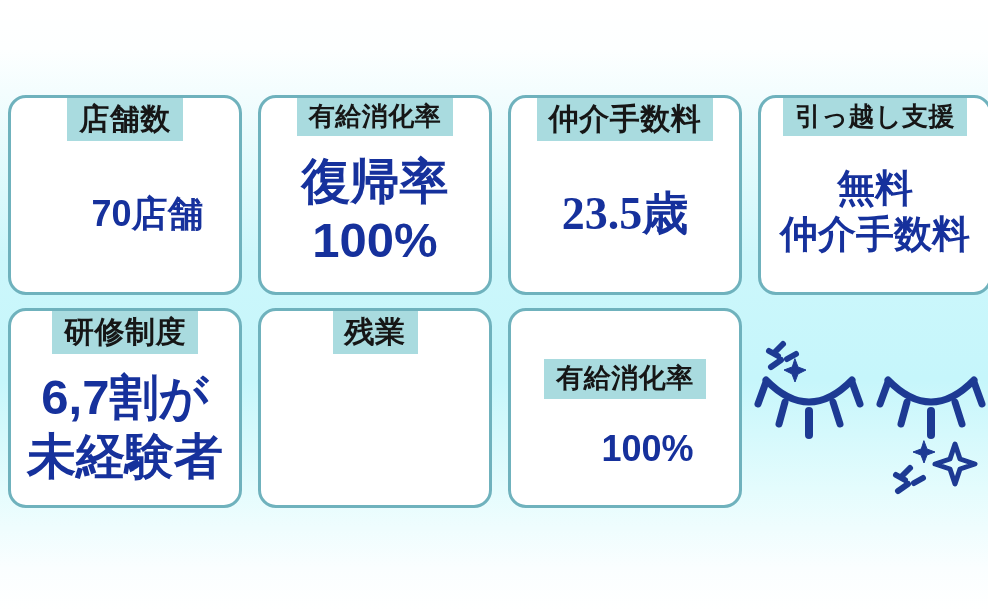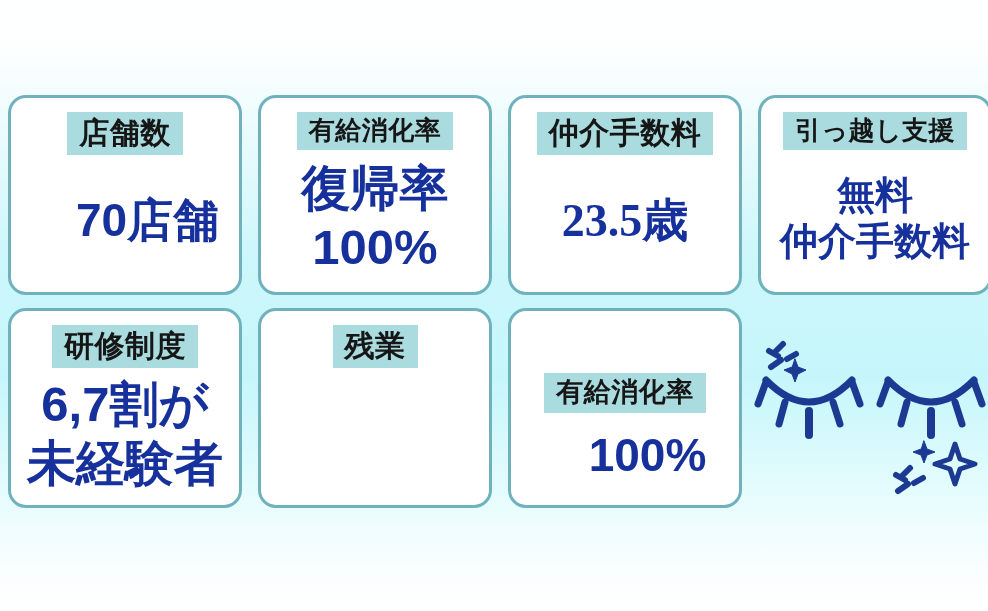--- a/index.html
+++ b/index.html
@@ -45,21 +45,20 @@
 
   .card {
     position: relative;
     background: #ffffff;
     border: 3px solid #6fb2bd;
     border-radius: 18px;
     box-sizing: border-box;
     display: flex;
     flex-direction: column;
     align-items: center;
-    padding-top: 14px;
     overflow: hidden;
   }
 
   .card-head {
     background: #a9dbdf;
     color: #161616;
     font-weight: bold;
     font-size: 30px;
     line-height: 1.28;
     letter-spacing: 0.5px;
@@ -80,21 +79,21 @@
     text-align: center;
     padding-bottom: 6px;
   }
 
   .card-body .line {
     display: block;
     white-space: nowrap;
   }
 
   
-  .v-xl .line { font-size: 46px; line-height: 1.12; margin-left: 45px; }
+  .v-xl .line { font-size: 36px; line-height: 1.12; margin-left: 45px; }
   .v-lg .line { font-size: 46px; line-height: 1.16; font-family: Liberation Serif, serif; }
   .v-md .line { font-size: 49px; line-height: 1.2; }
   .v-sm .line { font-size: 38px; line-height: 1.22; }
 
   
   .h-sm { font-size: 27px; margin-top: 48px; }
   .h-xs { font-size: 26px; }
 
   
   #lashes {

